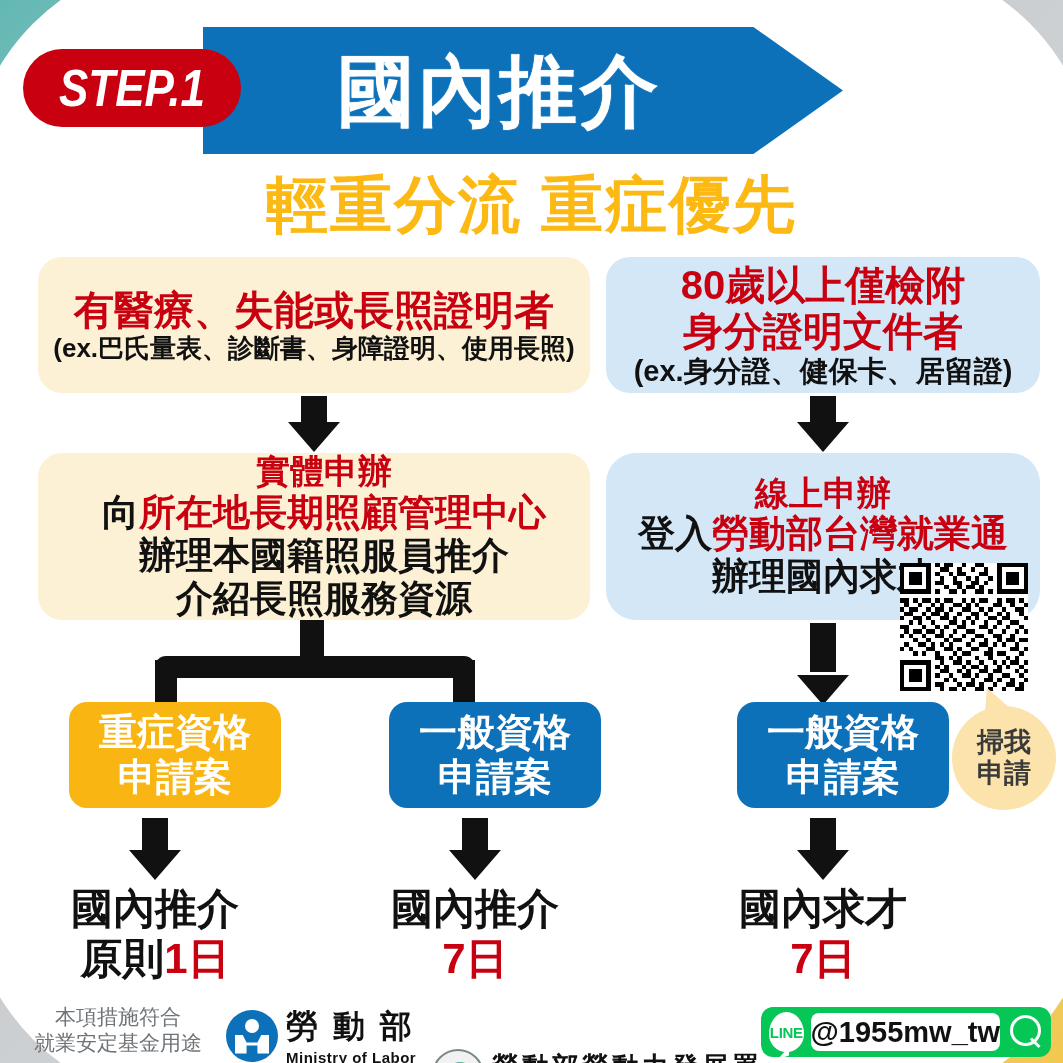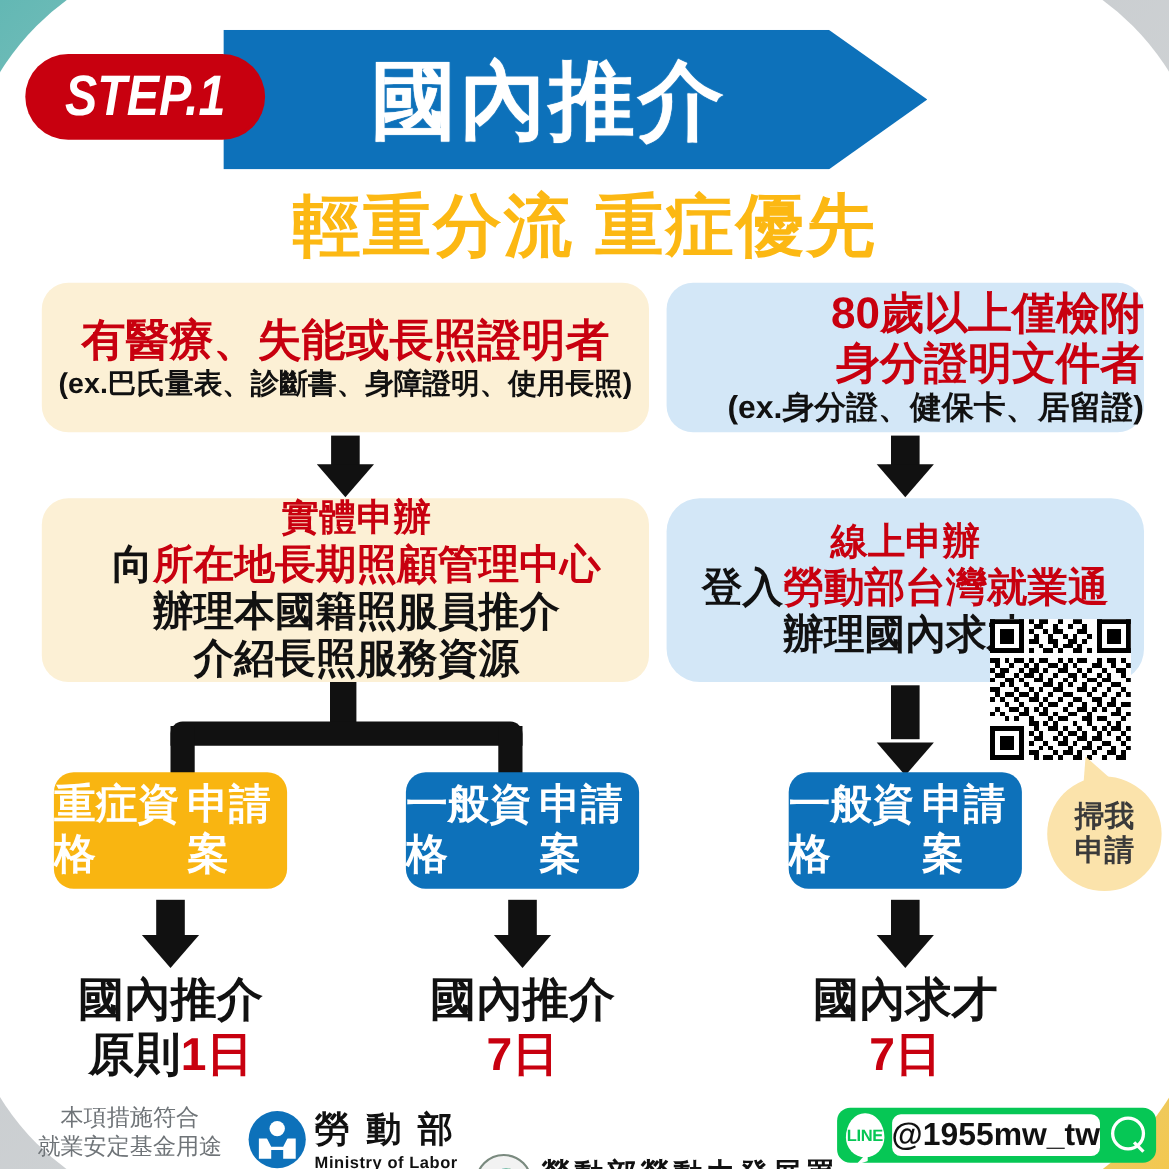--- a/index.html
+++ b/index.html
@@ -65,21 +65,21 @@
     position: absolute;
     border-radius: 24px;
     display: flex; flex-direction: column;
     align-items: center; justify-content: center;
     text-align: center;
   }
   .box.cream { background: #fcf0d5; }
   .box.blue  { background: #d3e7f7; }
 
   .bx-l1 { left: 38px; top: 257px; width: 552px; height: 136px; }
-  .bx-r1 { left: 606px; top: 257px; width: 434px; height: 136px; align-items: flex-end; }
+  .bx-r1 { left: 606px; top: 257px; width: 434px; height: 136px; }
   .bx-l2 { left: 38px; top: 453px; width: 552px; height: 167px; padding-left: 20px; }
   .bx-r2 { left: 606px; top: 453px; width: 434px; height: 167px; border-radius: 30px; }
 
   .ln { line-height: 1.16; white-space: nowrap; }
   .red   { color: #c8000f; }
   .blk   { color: #111111; }
   .t34 { font-size: 34px; font-weight: 700; }
   .t37 { font-size: 37px; font-weight: 700; }
   .t40 { font-size: 40px; font-weight: 700; }
   .t26 { font-size: 26px; font-weight: 700; }
@@ -109,23 +109,23 @@
   .fork { position: absolute; left: 155px; top: 620px; width: 320px; height: 86px; }
   .fork .f-up { position: absolute; left: 145px; top: 0; width: 24px; height: 42px; background:#111; }
   .fork .f-bar { position: absolute; left: 0; top: 36px; width: 320px; height: 22px; background:#111; border-radius: 11px 11px 0 0; }
   .fork .f-dl { position: absolute; left: 0; top: 40px; width: 22px; height: 48px; background:#111; }
   .fork .f-dr { position: absolute; right: 0; top: 40px; width: 22px; height: 48px; background:#111; }
 
   
   .pill {
     position: absolute; width: 212px; height: 106px;
     border-radius: 18px;
-    display: flex; flex-direction: row;
+    display: flex; flex-direction: column;
     align-items: center; justify-content: center;
-    color: #ffffff; font-size: 38px; font-weight: 700; line-height: 1.18;
+    color: #ffffff; font-size: 38px; font-weight: 700; line-height: 1.18; margin-left: 20px;
   }
   .pill.gold { background: #f9b511; }
   .pill.blu  { background: #0d71ba; }
   .p1 { left: 49px; top: 702px; }
   .p2 { left: 369px; top: 702px; }
   .p3 { left: 717px; top: 702px; }
 
   
   .outcome {
     position: absolute; width: 300px; text-align: center;

